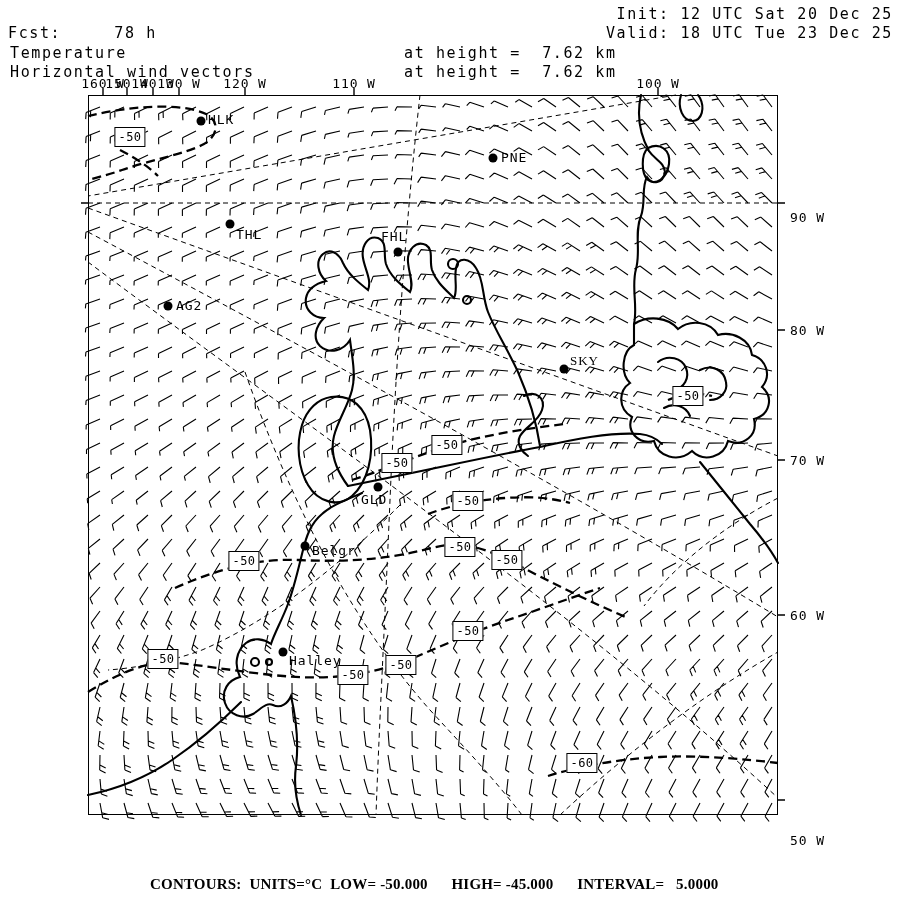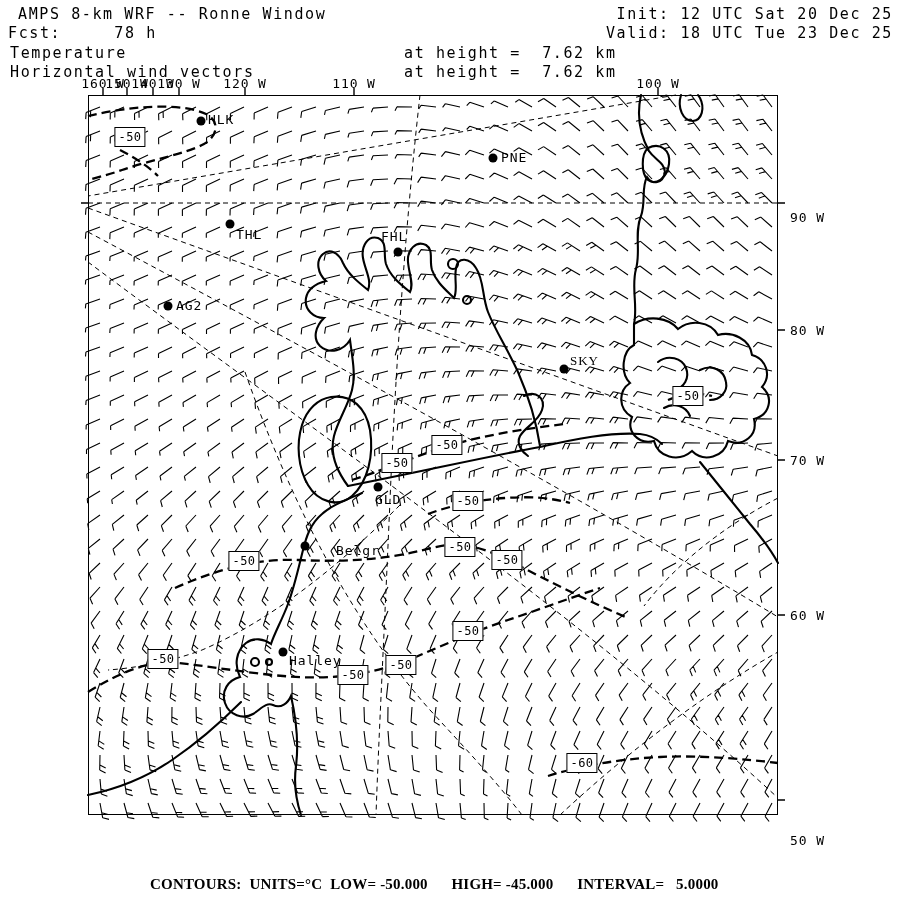--- a/index.html
+++ b/index.html
@@ -16,21 +16,20 @@
         padding:2px 3px;transform:translate(-50%,-50%);line-height:14px;}
   #footer{position:absolute;font-family:"Liberation Serif", serif;font-weight:bold;
           font-size:15px;white-space:pre;letter-spacing:0.2px;}
   .r{text-align:right;}
 </style>
 </head>
 <body>
 
 <div id="page">
 
-  <div class="hdr" style="left:18px;top:5px;">AMPS 8-km WRF -- Ronne Window</div>
   <div class="hdr" style="left:8px;top:24px;">Fcst:     78 h</div>
   <div class="hdr" style="left:10px;top:44px;text-align:center;">Temperature</div>
   <div class="hdr" style="left:404px;top:44px;">at height =  7.62 km</div>
   <div class="hdr" style="left:10px;top:63px;">Horizontal wind vectors</div>
   <div class="hdr" style="left:404px;top:63px;">at height =  7.62 km</div>
   <div class="hdr r" style="right:7px;top:5px;">Init: 12 UTC Sat 20 Dec 25</div>
   <div class="hdr r" style="right:7px;top:24px;">Valid: 18 UTC Tue 23 Dec 25</div>
 
   <svg id="mapsvg" width="900" height="900" viewBox="0 0 900 900">
       <g stroke="#000000" stroke-width="1" stroke-dasharray="5 4">
@@ -104,23 +103,23 @@
       <div class="stn-lbl" style="left: 501px; top: 150px;">PNE</div>
       <div class="stn-dot" style="left: 230px; top: 224px;"></div>
       <div class="stn-lbl" style="left: 236px; top: 227px;">THL</div>
       <div class="stn-dot" style="left: 398px; top: 252px;"></div>
       <div class="stn-lbl" style="left: 381px; top: 229px;">FHL</div>
       <div class="stn-dot" style="left: 168px; top: 306px;"></div>
       <div class="stn-lbl" style="left: 176px; top: 298px;">AG2</div>
       <div class="stn-dot" style="left: 564px; top: 369px;"></div>
       <div class="stn-lbl" style="left: 570px; top: 353px; font-family: Liberation Serif, serif;">SKY</div>
       <div class="stn-dot" style="left: 378px; top: 487px;"></div>
-      <div class="stn-lbl" style="left: 361px; top: 492px; margin-left: 14px;">GLD</div>
+      <div class="stn-lbl" style="left: 361px; top: 492px;">GLD</div>
       <div class="stn-dot" style="left: 305px; top: 546px;"></div>
-      <div class="stn-lbl" style="left: 312px; top: 543px; margin-left: 24px;">Belgr</div>
+      <div class="stn-lbl" style="left: 312px; top: 543px;">Belgr</div>
       <div class="stn-dot" style="left: 283px; top: 652px;"></div>
       <div class="stn-lbl" style="left: 289px; top: 653px;">Halley</div>
       <div class="cbox" style="left: 130px; top: 137px;">-50</div>
       <div class="cbox" style="left: 447px; top: 445px;">-50</div>
       <div class="cbox" style="left: 397px; top: 463px;">-50</div>
       <div class="cbox" style="left: 468px; top: 501px;">-50</div>
       <div class="cbox" style="left: 244px; top: 561px;">-50</div>
       <div class="cbox" style="left: 460px; top: 547px;">-50</div>
       <div class="cbox" style="left: 507px; top: 560px;">-50</div>
       <div class="cbox" style="left: 468px; top: 631px;">-50</div>

